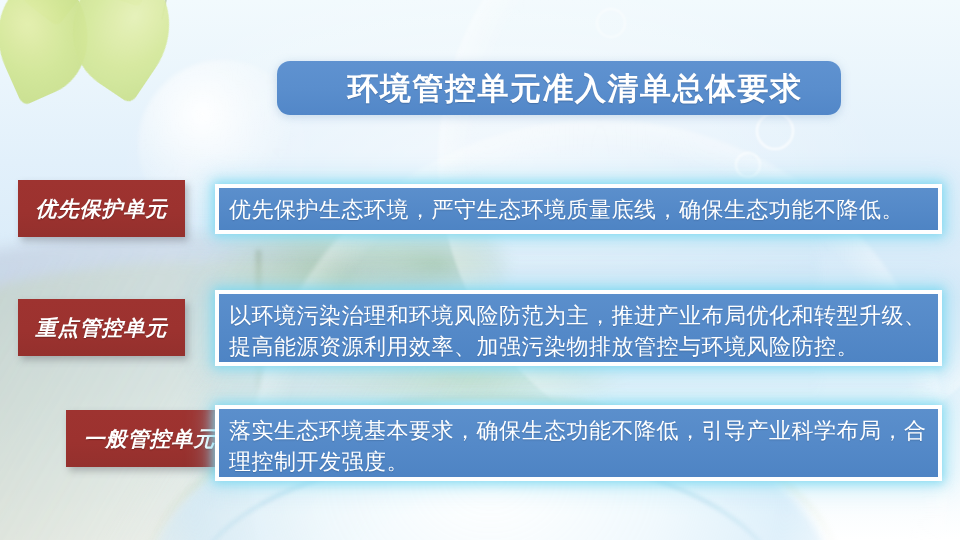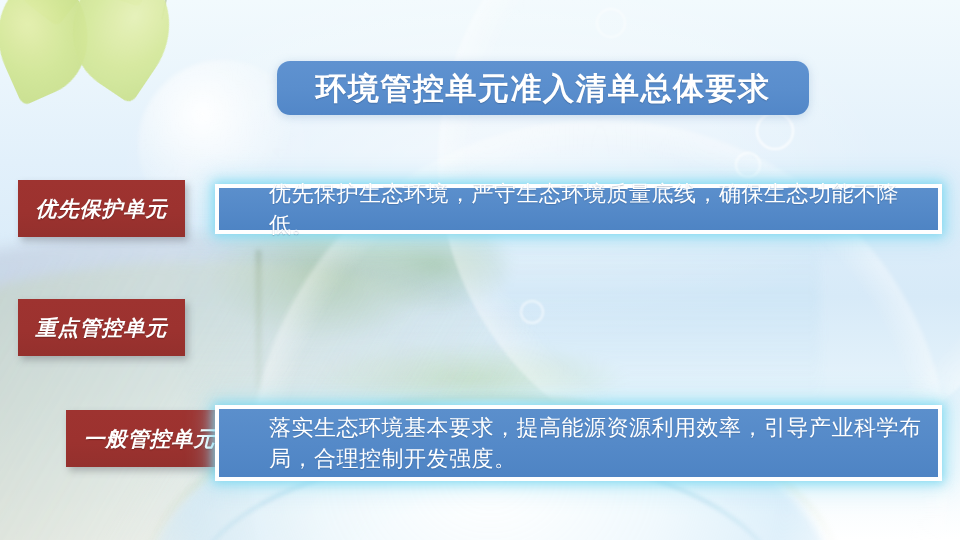--- a/index.html
+++ b/index.html
@@ -156,21 +156,21 @@
   }
 
   
   .title-box {
     position: absolute;
     left: 277px; top: 61px;
     width: 532px; height: 54px;
     border-radius: 13px;
     background: linear-gradient(180deg, #5f92d0 0%, #5a8ecd 50%, #5287c8 100%);
     box-shadow: 0 2px 10px rgba(120,160,200,0.35);
-    display: flex; align-items: center; justify-content: center;
+    display: flex; align-items: center; justify-content: center; padding-left: 32px;
   }
   .title-text {
     font-size: 31px;
     font-weight: 700;
     color: #ffffff;
     letter-spacing: 1.5px;
     line-height: 1;
     white-space: nowrap;
     text-shadow: 0 1px 1px rgba(40,70,110,0.35);
   }
@@ -202,22 +202,20 @@
     position: absolute;
     left: 215px;
     width: 727px;
     background: linear-gradient(180deg, #5b8fcc 0%, #5489c8 55%, #4e84c4 100%);
     border: 4px solid #ffffff;
     box-shadow:
       0 0 10px 2px rgba(120, 215, 240, 0.85),
       0 0 22px 6px rgba(140, 220, 245, 0.45);
     box-sizing: border-box;
     display: flex;
-    align-items: center;
-    padding-left: 40px;
   }
   .content-text {
     font-size: 22px;
     color: #ffffff;
     line-height: 1.42;
     padding: 6px 8px 6px 10px;
     letter-spacing: 0.5px;
     text-shadow: 0 1px 1px rgba(40,70,110,0.30);
   }
   .box-1 { top: 184px; height: 50px; }
@@ -260,21 +258,24 @@
   <div class="cat-label cat-1">
     <span>优先保护单元</span>
   </div>
   <div class="content-box box-1">
     <div class="content-text">优先保护生态环境，严守生态环境质量底线，确保生态功能不降低。</div>
   </div>
 
   <div class="cat-label cat-2">
     <span>重点管控单元</span>
   </div>
+  <div class="content-box box-2">
+    <div class="content-text">以环境污染治理和环境风险防范为主，推进产业布局优化和转型升级、提高能源资源利用效率、加强污染物排放管控与环境风险防控。</div>
+  </div>
 
   <div class="cat-label cat-3">
     <span>一般管控单元</span>
   </div>
   <div class="content-box box-3">
-    <div class="content-text">落实生态环境基本要求，提高能源资源利用效率，引导产业科学布局，合理控制开发强度。</div>
+    <div class="content-text">落实生态环境基本要求，确保生态功能不降低，引导产业科学布局，合理控制开发强度。</div>
   </div>
 
 </div>
 
 </body></html>

